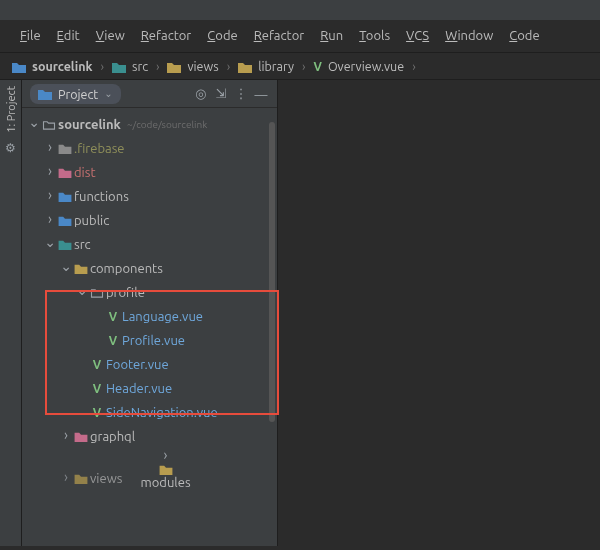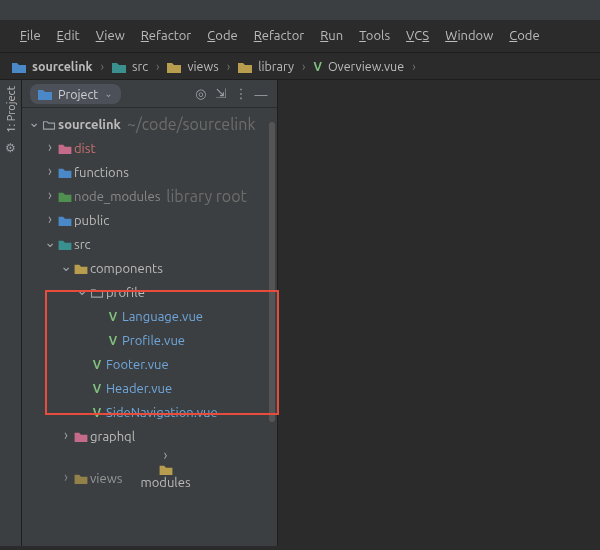--- a/index.html
+++ b/index.html
@@ -105,21 +105,21 @@
   }
   .tree-row .arrow {
     width: 12px; text-align: center;
     color: #9aa0a6; font-size: 10px;
   }
   .tree-row .arrow.open::before { content: "⌄"; font-size: 14px; position: relative; top: -2px;}
   .tree-row .arrow.closed::before { content: "›"; font-size: 14px; position: relative; top: -1px;}
   .tree-row .ic { width: 18px; display: inline-flex; justify-content: center; }
   .tree-row .label { color: #bbbbbb; }
   .tree-row .label.bold { font-weight: 600; }
-  .tree-row .hint { color: #6d6d6d; margin-left: 6px; font-size: 16px; }
+  .tree-row .hint { color: #6d6d6d; margin-left: 6px; font-size: 10px; }
   .tree-row .label.dim { color: #8f8f5a; }
   .tree-row .label.red { color: #c97171; }
   .tree-row .label.file-blue { color: #6fa8dc; }
   .tree-row .label.muted { color: #8a8a8a; }
 
   
   .scrollbar-track {
     position: absolute; right: 0; top: 0; bottom: 0;
     width: 10px;
   }
@@ -246,43 +246,42 @@
               <path class="f-outline" d="M1 3h4l1.5 1.5H13v6.5H1z"></path>
             </svg>
           </span>
           <span class="label bold">sourcelink</span>
           <span class="hint">~/code/sourcelink</span>
         </div>
         <div class="tree-row" style="padding-left: 22px;">
           <span class="arrow closed"></span>
           <span class="ic">
             <svg viewBox="0 0 14 12" width="14" height="11">
+              <path class="f-grey" d="M0 2h5l2 2h7v8H0z"></path>
+            </svg>
+          </span>
+          <span class="label dim">.firebase</span>
+        </div>
+        <div class="tree-row" style="padding-left: 22px;">
+          <span class="arrow closed"></span>
+          <span class="ic">
+            <svg viewBox="0 0 14 12" width="14" height="11">
               <path class="f-pink" d="M0 2h5l2 2h7v8H0z"></path>
             </svg>
           </span>
           <span class="label red">dist</span>
         </div>
         <div class="tree-row" style="padding-left: 22px;">
           <span class="arrow closed"></span>
           <span class="ic">
             <svg viewBox="0 0 14 12" width="14" height="11">
               <path class="f-blue" d="M0 2h5l2 2h7v8H0z"></path>
             </svg>
           </span>
           <span class="label">functions</span>
-        </div>
-        <div class="tree-row" style="padding-left: 22px;">
-          <span class="arrow closed"></span>
-          <span class="ic">
-            <svg viewBox="0 0 14 12" width="14" height="11">
-              <path class="f-green" d="M0 2h5l2 2h7v8H0z"></path>
-            </svg>
-          </span>
-          <span class="label muted">node_modules</span>
-          <span class="hint">library root</span>
         </div>
         <div class="tree-row" style="padding-left: 22px;">
           <span class="arrow closed"></span>
           <span class="ic">
             <svg viewBox="0 0 14 12" width="14" height="11">
               <path class="f-blue" d="M0 2h5l2 2h7v8H0z"></path>
             </svg>
           </span>
           <span class="label">public</span>
         </div>

